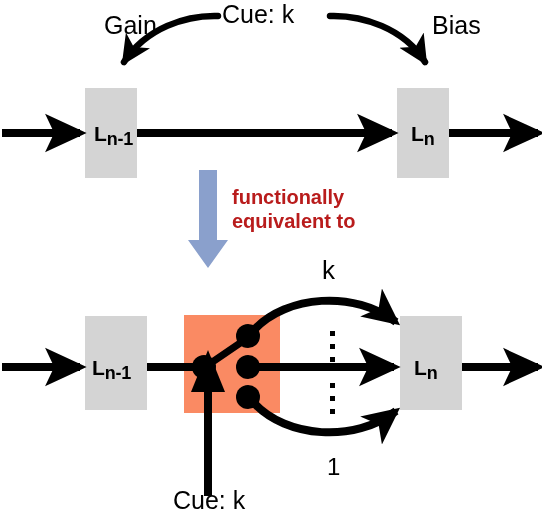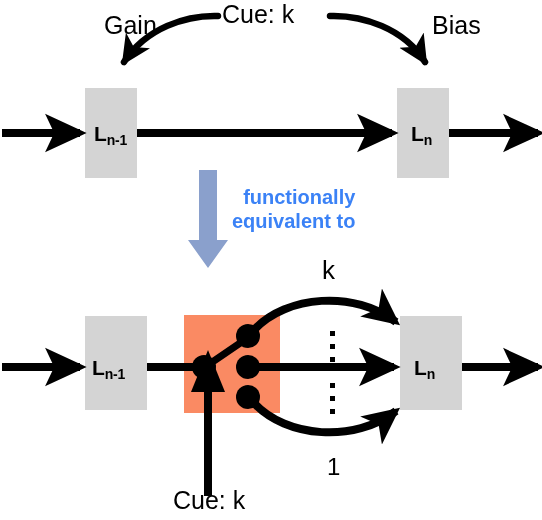--- a/index.html
+++ b/index.html
@@ -32,35 +32,34 @@
   .lbl-plain {
     font-size: 25px;
     font-weight: 400;
   }
   .lbl-box {
     font-size: 21px;
     font-weight: bold;
     letter-spacing: -0.2px;
   }
   .lbl-box sub {
-    font-size: 14px;
+    font-size: 18px;
     font-weight: bold;
     vertical-align: baseline;
     position: relative;
     top: 4px;
     left: 0px;
     margin-top: 40px;
   }
   .lbl-blue {
     font-size: 20px;
     font-weight: bold;
     line-height: 1.18;
-    color: #3b82f6;
+    color: #b91c1c;
     white-space: pre-line;
-    text-align: right;
   }
   .lbl-k {
     font-size: 26px;
     font-weight: 400;
   }
   .lbl-one {
     font-size: 24px;
     font-weight: 400;
   }
   .vdots {

